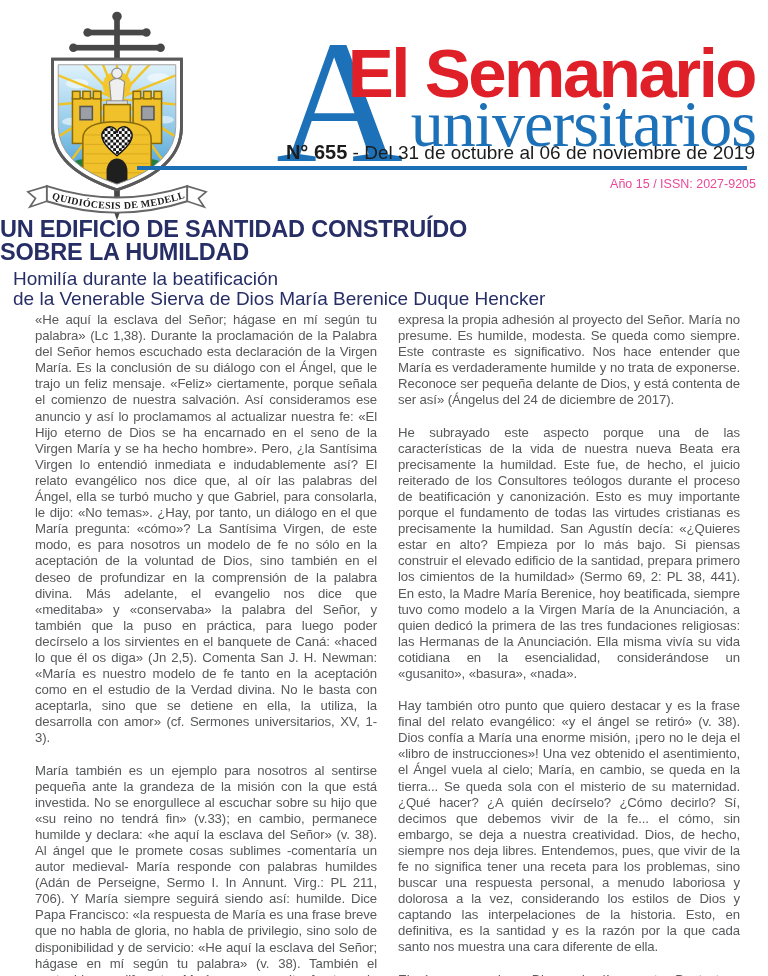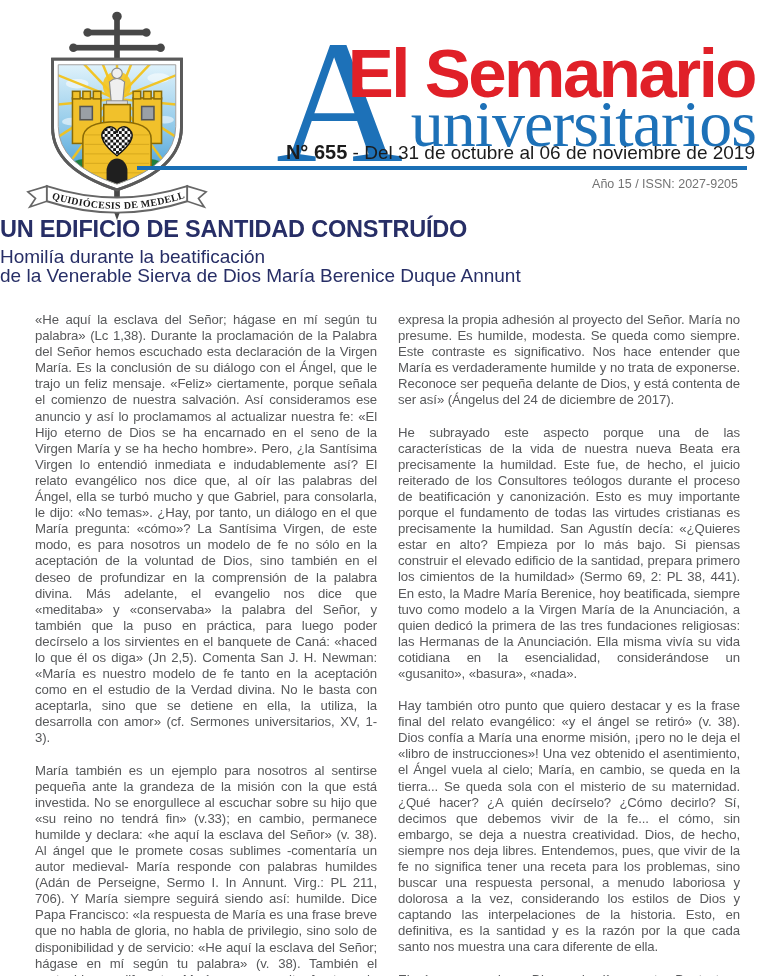--- a/index.html
+++ b/index.html
@@ -27,29 +27,29 @@
   }
   .issue-line{
     position:absolute;right:13px;top:141px;white-space:nowrap;
     font-size:19px;color:#1c1c1c;
   }
   .issue-line .num{font-weight:bold;font-size:20px;}
   .blue-rule{
     position:absolute;left:137px;top:166px;width:610px;height:4px;background:#1a6fb5;
   }
   .meta-line{
-    position:absolute;right:30px;top:177px;font-size:12.5px;color:#737373;white-space:nowrap;
+    position:absolute;right:12px;top:177px;font-size:12.5px;color:#ec4899;white-space:nowrap;
   }
 
   
   .headline{position:absolute;left:0;right:0;top:218px;text-align:left;color:#272e66;}
   .headline .t{
     font-size:23.5px;font-weight:bold;line-height:22.5px;letter-spacing:-0.2px;
   }
-  .headline .s{font-size:19px;line-height:19.5px;}
+  .headline .s{font-size:19px;line-height:19.5px;margin-left:13px;}
   .headline .s.first{margin-top:6px;}
 
   
   .cols{
     position:absolute;left:35px;top:312px;width:707px;height:664px;overflow:hidden;
     display:flex;gap:21px;
     color:#58595b;font-size:13.2px;line-height:16.1px;letter-spacing:-0.1px;
     text-align:justify;
   }
   .col{width:342px;hyphens:auto;}
@@ -181,22 +181,23 @@
   <div class="issue-line">
     <span class="num">N° 655</span><span> - Del 31 de octubre al 06 de noviembre de 2019</span>
   </div>
 
   <div class="blue-rule"></div>
 
   <div class="meta-line">Año 15 / ISSN: 2027-9205</div>
 
   <div class="headline">
     <div class="t">UN EDIFICIO DE SANTIDAD CONSTRUÍDO</div>
+    <div class="t">SOBRE LA HUMILDAD</div>
     <div class="s first">Homilía durante la beatificación</div>
-    <div class="s">de la Venerable Sierva de Dios María Berenice Duque Annunt</div>
+    <div class="s">de la Venerable Sierva de Dios María Berenice Duque Hencker</div>
   </div>
 
   <div class="cols">
     <div class="col" lang="es">
       <p>«He aquí la esclava del Señor; hágase en mí según tu palabra» (Lc 1,38). Durante la proclamación de la Palabra del Señor hemos escuchado esta declaración de la Virgen María. Es la conclusión de su diálogo con el Ángel, que le trajo un feliz mensaje. «Feliz» ciertamente, porque señala el comienzo de nuestra salvación. Así consideramos ese anuncio y así lo proclamamos al actualizar nuestra fe: «El Hijo eterno de Dios se ha encarnado en el seno de la Virgen María y se ha hecho hombre». Pero, ¿la Santísima Virgen lo entendió inmediata e indudablemente así? El relato evangélico nos dice que, al oír las palabras del Ángel, ella se turbó mucho y que Gabriel, para consolarla, le dijo: «No temas». ¿Hay, por tanto, un diálogo en el que María pregunta: «cómo»? La Santísima Virgen, de este modo, es para nosotros un modelo de fe no sólo en la aceptación de la voluntad de Dios, sino también en el deseo de profundizar en la comprensión de la palabra divina. Más adelante, el evangelio nos dice que «meditaba» y «conservaba» la palabra del Señor, y también que la puso en práctica, para luego poder decírselo a los sirvientes en el banquete de Caná: «haced lo que él os diga» (Jn 2,5). Comenta San J. H. Newman: «María es nuestro modelo de fe tanto en la aceptación como en el estudio de la Verdad divina. No le basta con aceptarla, sino que se detiene en ella, la utiliza, la desarrolla con amor» (cf. Sermones universitarios, XV, 1-3).</p>
       <p>María también es un ejemplo para nosotros al sentirse pequeña ante la grandeza de la misión con la que está investida. No se enorgullece al escuchar sobre su hijo que «su reino no tendrá fin» (v.33); en cambio, permanece humilde y declara: «he aquí la esclava del Señor» (v. 38). Al ángel que le promete cosas sublimes -comentaría un autor medieval- María responde con palabras humildes (Adán de Perseigne, Sermo I. In Annunt. Virg.: PL 211, 706). Y María siempre seguirá siendo así: humilde. Dice Papa Francisco: «la respuesta de María es una frase breve que no habla de gloria, no habla de privilegio, sino solo de disponibilidad y de servicio: «He aquí la esclava del Señor; hágase en mí según tu palabra» (v. 38). También el contenido es diferente. María no se exalta frente a la perspectiva de convertirse incluso en la madre del Mesías, sino que permanece modesta y</p>
     </div>
     <div class="col" lang="es">
       <p>expresa la propia adhesión al proyecto del Señor. María no presume. Es humilde, modesta. Se queda como siempre. Este contraste es significativo. Nos hace entender que María es verdaderamente humilde y no trata de exponerse. Reconoce ser pequeña delante de Dios, y está contenta de ser así» (Ángelus del 24 de diciembre de 2017).</p>
       <p>He subrayado este aspecto porque una de las características de la vida de nuestra nueva Beata era precisamente la humildad. Este fue, de hecho, el juicio reiterado de los Consultores teólogos durante el proceso de beatificación y canonización. Esto es muy importante porque el fundamento de todas las virtudes cristianas es precisamente la humildad. San Agustín decía: «¿Quieres estar en alto? Empieza por lo más bajo. Si piensas construir el elevado edificio de la santidad, prepara primero los cimientos de la humildad» (Sermo 69, 2: PL 38, 441). En esto, la Madre María Berenice, hoy beatificada, siempre tuvo como modelo a la Virgen María de la Anunciación, a quien dedicó la primera de las tres fundaciones religiosas: las Hermanas de la Anunciación. Ella misma vivía su vida cotidiana en la esencialidad, considerándose un «gusanito», «basura», «nada».</p>

